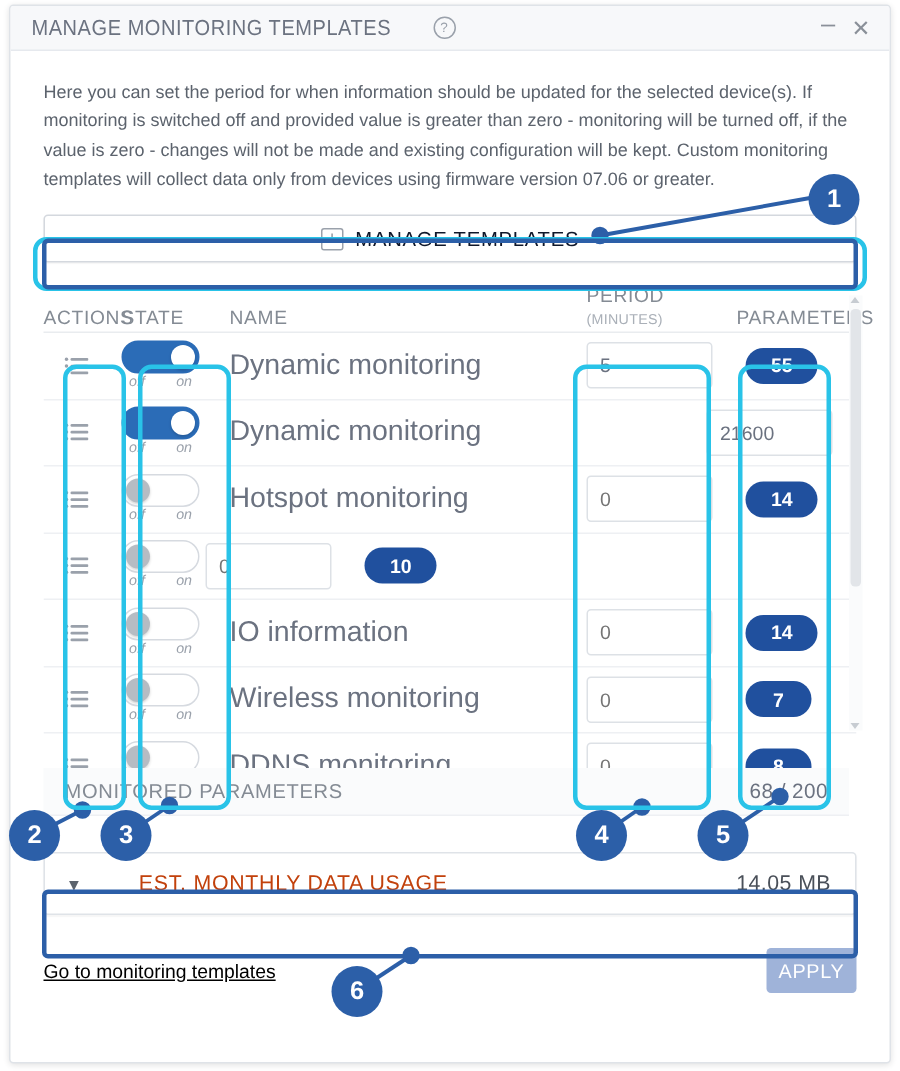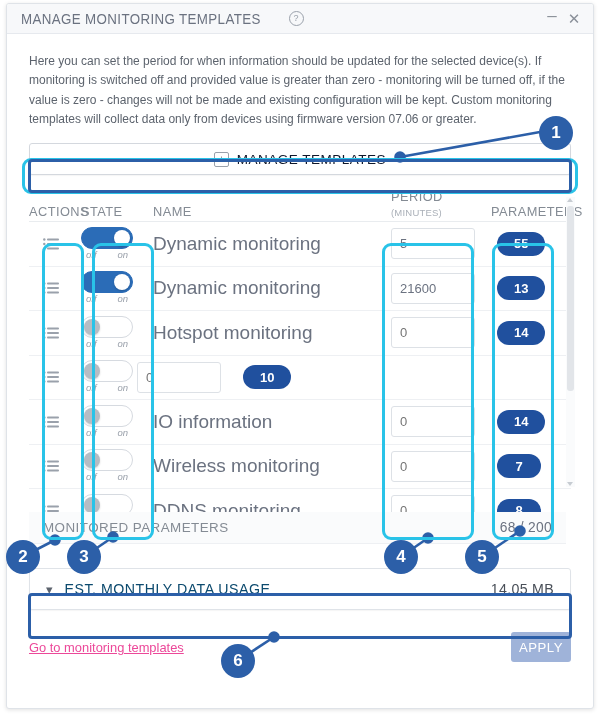--- a/index.html
+++ b/index.html
@@ -150,30 +150,30 @@
   }
   
   .usage{
     margin:24px 0 0 0;height:42px;border:1px solid #dfe3e8;border-radius:3px;background:#fff;
     display:flex;align-items:center;padding:0 16px;box-sizing:border-box;cursor:pointer;
     box-shadow:0 1px 1px rgba(0,0,0,.04);
   }
   .chev{margin-right:12px;color:#5c636d;font-size:13px;line-height:1;}
   .usage-label{
     font-family:"Liberation Sans Narrow","Liberation Sans",sans-serif;
-    font-size:14.2px;letter-spacing:.5px;color:#0c4a6e;text-transform:uppercase;
+    font-size:14.2px;letter-spacing:.5px;color:#c2410c;text-transform:uppercase;margin-left:28px;
   }
   .usage-value{
     margin-left:auto;font-family:"Liberation Sans Narrow","Liberation Sans",sans-serif;
     font-size:14.2px;letter-spacing:.3px;color:#4a5059;
   }
   
   .footer{display:flex;align-items:center;margin-top:22px;}
   .link{
-    font-size:12.9px;color:#ec4899;text-decoration:underline;cursor:pointer;
+    font-size:12.9px;color:#000000;text-decoration:underline;cursor:pointer;
   }
   .apply-btn{
     margin-left:auto;width:60px;height:30px;border-radius:3px;background:#9fb3d9;
     color:#ffffff;display:flex;align-items:center;justify-content:center;cursor:pointer;
     font-family:"Liberation Sans Narrow","Liberation Sans",sans-serif;
     font-size:13.2px;letter-spacing:.5px;text-transform:uppercase;
   }
   
   #overlay{position:absolute;left:0;top:0;width:600px;height:714px;pointer-events:none;}
   .hl{
@@ -265,23 +265,20 @@
               <div class="toggle on">
                 <div class="knob"></div>
               </div>
               <div class="tlabels">
                 <span>off</span>
                 <span>on</span>
               </div>
             </div>
             <div class="cell-name">Dynamic monitoring</div>
             <div class="cell-period"><input class="period-input" type="text" value="21600" style=""></div>
-            <div class="cell-params">
-              <div class="pbadge">13</div>
-            </div>
           </div>
           <div class="trow">
             <div class="cell-actions">
               <svg class="list-icon" viewBox="0 0 16 12">
                 <circle cx="1.3" cy="1.5" r="1.2" fill="#9aa1ab"></circle>
                 <rect x="4" y="0.6" width="12" height="1.9" rx="0.9" fill="#9aa1ab"></rect>
                 <circle cx="1.3" cy="6" r="1.2" fill="#9aa1ab"></circle>
                 <rect x="4" y="5.1" width="12" height="1.9" rx="0.9" fill="#9aa1ab"></rect>
                 <circle cx="1.3" cy="10.5" r="1.2" fill="#9aa1ab"></circle>
                 <rect x="4" y="9.6" width="12" height="1.9" rx="0.9" fill="#9aa1ab"></rect>

